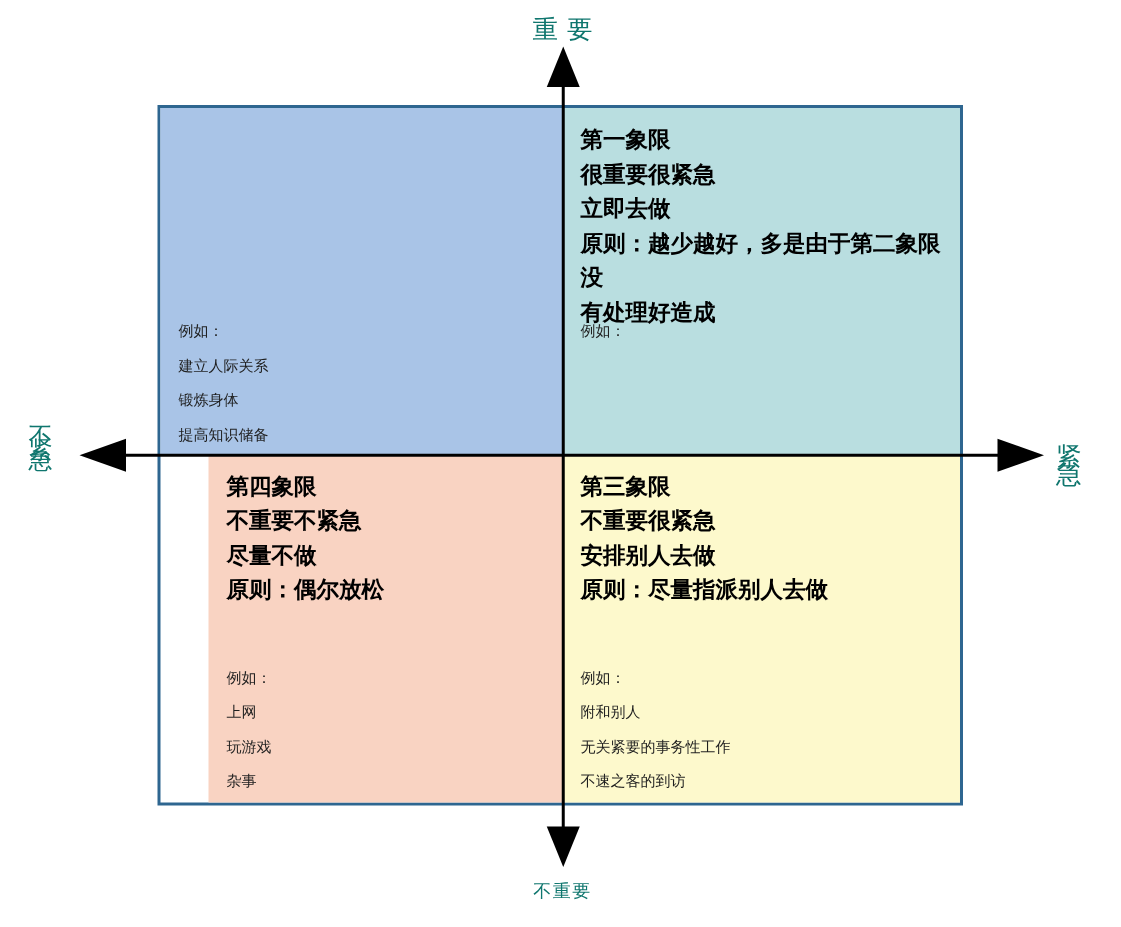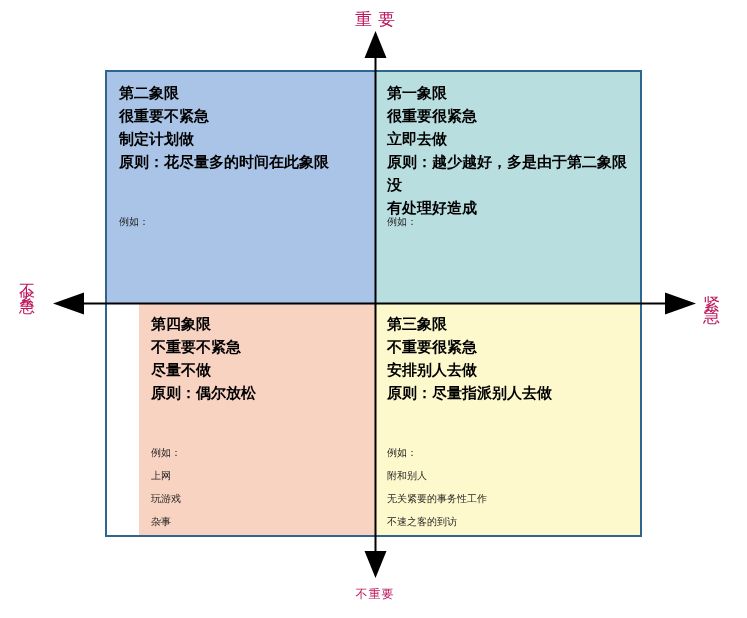--- a/index.html
+++ b/index.html
@@ -24,21 +24,21 @@
   .q3 { background:var(--q3_bg); }
   .lines { white-space:pre-line; }
   .q-head {
     font-weight:bold; font-size:15px; line-height:23px; color:#000;
   }
   .q-ex {
     position:absolute; left:12px; top:138px;
     font-size:10px; line-height:23px; color:#1f1f1f;
   }
   .axes { position:absolute; left:0; top:0; z-index:2; pointer-events:none; }
-  .axis-label { position:absolute; z-index:3; color:#be185d;text-align:right; }
+  .axis-label { position:absolute; z-index:3; color:#0f766e;text-align:right; }
   .label-top {
     left:375px; top:8px; transform:translateX(-50%);
     font-size:17px; letter-spacing:6px; padding-left:6px; white-space:nowrap;
   }
   .label-bottom {
     left:375px; top:586px; transform:translateX(-50%);
     font-size:12px; letter-spacing:1px; white-space:nowrap;
   }
   .v-label {
     writing-mode:vertical-rl; text-orientation:upright;
@@ -47,26 +47,25 @@
   .label-right { left:701px; top:282px; font-size:17px; letter-spacing:12px; }
 </style>
 </head>
 <body>
 
 <div class="canvas">
 
   <div class="box">
 
     <div class="quad q2">
-      <div class="q-head lines">第二象限
-很重要不紧急
-制定计划做
-原则：花尽量多的时间在此象限</div>
       <div class="q-ex">
         <div>例如：</div>
+        <div class="lines">建立人际关系
+锻炼身体
+提高知识储备</div>
       </div>
     </div>
 
     <div class="quad q1">
       <div class="q-head lines">第一象限
 很重要很紧急
 立即去做
 原则：越少越好，多是由于第二象限没
 有处理好造成</div>
       <div class="q-ex">

